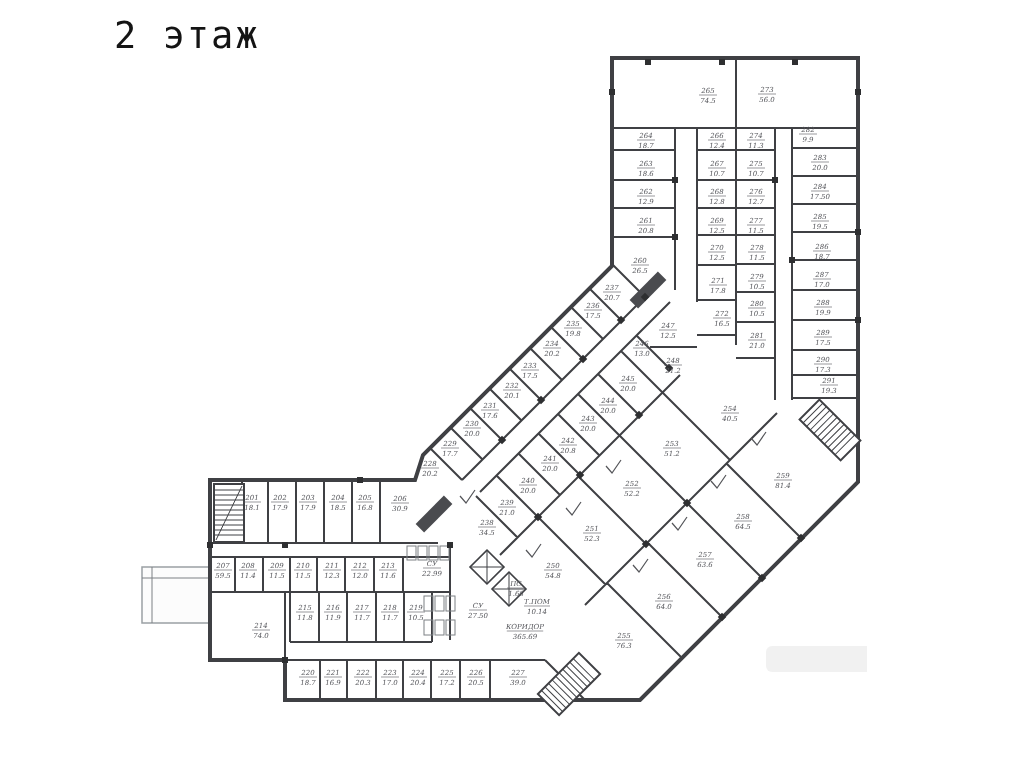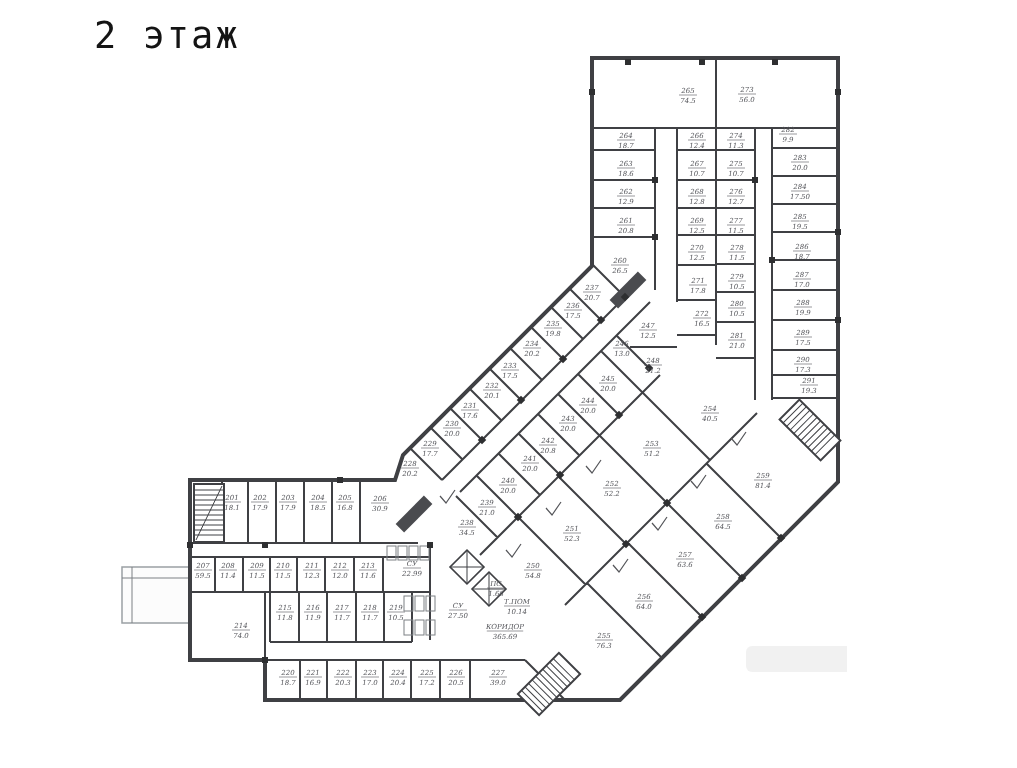--- a/index.html
+++ b/index.html
@@ -1,17 +1,17 @@
 <!DOCTYPE html>
 <html><head>
 <meta charset="utf-8">
 <style>
   html,body{margin:0;padding:0;background:#ffffff;}
   .canvas{position:relative;width:847px;height:768px;background:#fff;overflow:hidden;
-          font-family:"Liberation Sans",sans-serif;}
+          font-family:"Liberation Sans",sans-serif;margin-left:20px;}
   .title{position:absolute;left:94px;top:14px;font-family:"DejaVu Sans Mono",monospace;
          font-size:37px;font-weight:500;color:#141414;letter-spacing:2px;}
   svg{position:absolute;left:0;top:0;}
   .walls-outer{fill:none;stroke:#3f4044;stroke-width:4;stroke-linejoin:miter;}
   .walls-inner{fill:none;stroke:#3f4044;stroke-width:2;}
   .walls-thin{fill:none;stroke:#7d8084;stroke-width:1;}
   .terrace{fill:#fcfcfc;stroke:#9aa0a4;stroke-width:1.5;}
   .hatch{fill:#4a4b4f;}
   .coldot{fill:#2e2f31;}
   .stair-rect{fill:#ffffff;stroke:#3f4044;stroke-width:2;}

